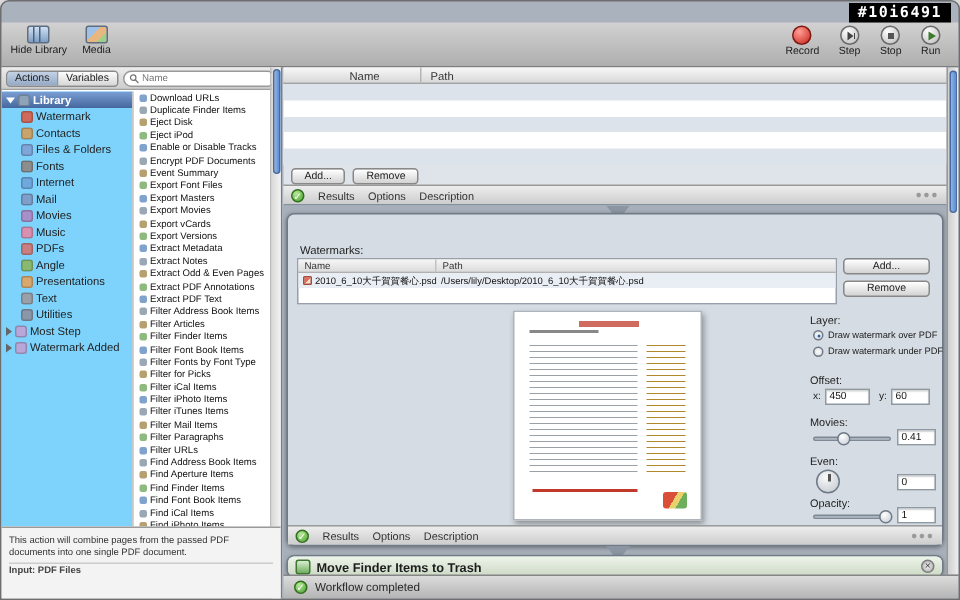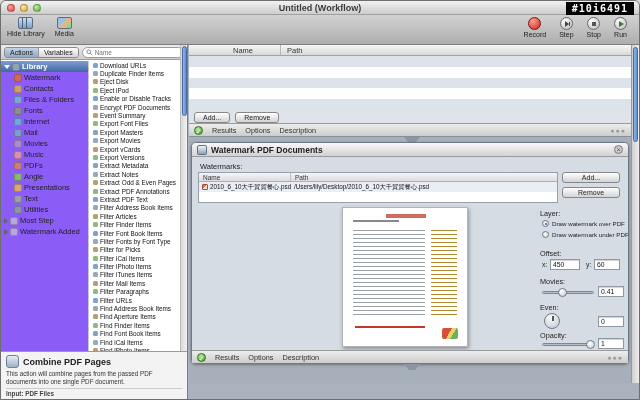--- a/index.html
+++ b/index.html
@@ -41,21 +41,21 @@
   .panel-top{position:absolute;top:0;left:0;right:0;height:15px;background:linear-gradient(#ececec,#cdcdcd);
              border-bottom:1px solid #9f9f9f;display:flex;align-items:center;gap:3px;padding:0 3px;}
   .seg{display:flex;border:1px solid #8a8a8a;border-radius:3px;overflow:hidden;height:11px;}
   .seg span{font-size:7px;line-height:10px;padding:0 5px;background:linear-gradient(#fdfdfd,#d6d6d6);color:#222;border-right:1px solid #999;}
   .seg span:last-child{border-right:none;}
   .seg span.on{background:linear-gradient(#c4d2e4,#93a9c6);}
   .search{flex:1;height:11px;border:1px solid #9a9a9a;border-radius:6px;background:#fff;display:flex;align-items:center;padding:0 3px;gap:2px;}
   .search input{border:none;outline:none;width:100%;font-size:6.5px;color:#555;font-family:"Liberation Sans",sans-serif;background:transparent;}
   .mag{width:7px;height:7px;flex:0 0 auto;}
 
-  .cats{position:absolute;top:16px;left:0;width:88px;bottom:48px;background:#8b5cf6;border-right:1px solid #c8c8c8;overflow:hidden;}
+  .cats{position:absolute;top:16px;left:0;width:88px;bottom:48px;background:#7dd3fc;border-right:1px solid #c8c8c8;overflow:hidden;}
   .cat{height:11px;display:flex;align-items:center;gap:2px;padding-left:3px;font-size:7.5px;color:#222;white-space:nowrap;}
   .cat.child{padding-left:13px;}
   .cat.sel{background:linear-gradient(#7b9fd4,#44679f);color:#fff;font-weight:bold;}
   .tri{width:0;height:0;flex:0 0 auto;}
   .tri.open{border-left:3px solid transparent;border-right:3px solid transparent;border-top:4px solid #666;}
   .cat.sel .tri.open{border-top-color:#fff;}
   .tri.closed{border-top:3px solid transparent;border-bottom:3px solid transparent;border-left:4px solid #666;}
   .cic{width:8px;height:8px;border-radius:2px;flex:0 0 auto;background:#8ea2ba;border:1px solid rgba(0,0,0,.2);}
   .cat:nth-child(2) .cic{background:#cf6a5a;}
   .cat:nth-child(3) .cic{background:#c9a36b;}
@@ -171,28 +171,20 @@
              border-top:1px solid #858585;display:flex;align-items:center;gap:5px;padding:0 7px;}
   .status-text{font-size:7.8px;color:#2a2a2a;}
   .badge{position:absolute;right:5px;top:1px;background:#000;color:#fff;font-family:"DejaVu Sans Mono",monospace;
          font-size:10px;font-weight:bold;padding:1px 6px;letter-spacing:1px;}
 </style>
 </head>
 <body>
 
 <div class="window">
 
-  <div class="titlebar">
-    <div class="lights">
-      <span class="light l-red"></span>
-      <span class="light l-yel"></span>
-      <span class="light l-grn"></span>
-    </div>
-    <div class="title">Untitled (Workflow)</div>
-  </div>
 
   <div class="toolbar">
     <div class="tb-left">
       <div class="tb-item">
         <span class="tbi tbi-lib"></span>
         <span class="tb-label">Hide Library</span>
       </div>
       <div class="tb-item">
         <span class="tbi tbi-media"></span>
         <span class="tb-label">Media</span>
@@ -448,24 +440,20 @@
         <div class="act">
           <span class="aic"></span>
           <span>Find iPhoto Items</span>
         </div>
       </div>
     <div class="acts-scroll">
       <div class="thumb"></div>
     </div>
 
     <div class="info">
-      <div class="info-head">
-        <span class="info-ic"></span>
-        <span class="info-title">Combine PDF Pages</span>
-      </div>
       <div class="info-desc">This action will combine pages from the passed PDF documents into one single PDF document.</div>
       <div class="info-div">Input: PDF Files</div>
     </div>
   </div>
 
   <div class="main">
 
     <div class="topblock">
       <div class="thdr">
         <span class="c1">Name</span>
@@ -487,25 +475,20 @@
         <span>Results</span>
         <span>Options</span>
         <span>Description</span>
         <span class="grip">●●●</span>
       </div>
     </div>
 
     <div class="connector" style="top:92px"></div>
 
     <div class="block wm">
-      <div class="bhead">
-        <span class="bic"></span>
-        <b>Watermark PDF Documents</b>
-        <span class="bclose">×</span>
-      </div>
 
       <div class="wm-label">Watermarks:</div>
 
       <div class="wmtbl">
         <div class="th">
           <span class="c1">Name</span>
           <span>Path</span>
         </div>
         <div>
             <div class="wmrow">
@@ -572,21 +555,32 @@
         <span class="check">✓</span>
         <span>Results</span>
         <span>Options</span>
         <span>Description</span>
         <span class="grip">●●●</span>
       </div>
     </div>
 
     <div class="connector" style="top:319px"></div>
 
+    <div class="block trash">
+      <div class="bhead">
+        <span class="bic bic-trash"></span>
+        <b>Move Finder Items to Trash</b>
+        <span class="bclose">×</span>
+      </div>
+    </div>
 
     <div class="main-scroll">
       <div class="thumb"></div>
     </div>
   </div>
 
+  <div class="statusbar">
+    <span class="check">✓</span>
+    <span class="status-text">Workflow completed</span>
+  </div>
 
   <div class="badge">#10i6491</div>
 </div>
 
 </body></html>

